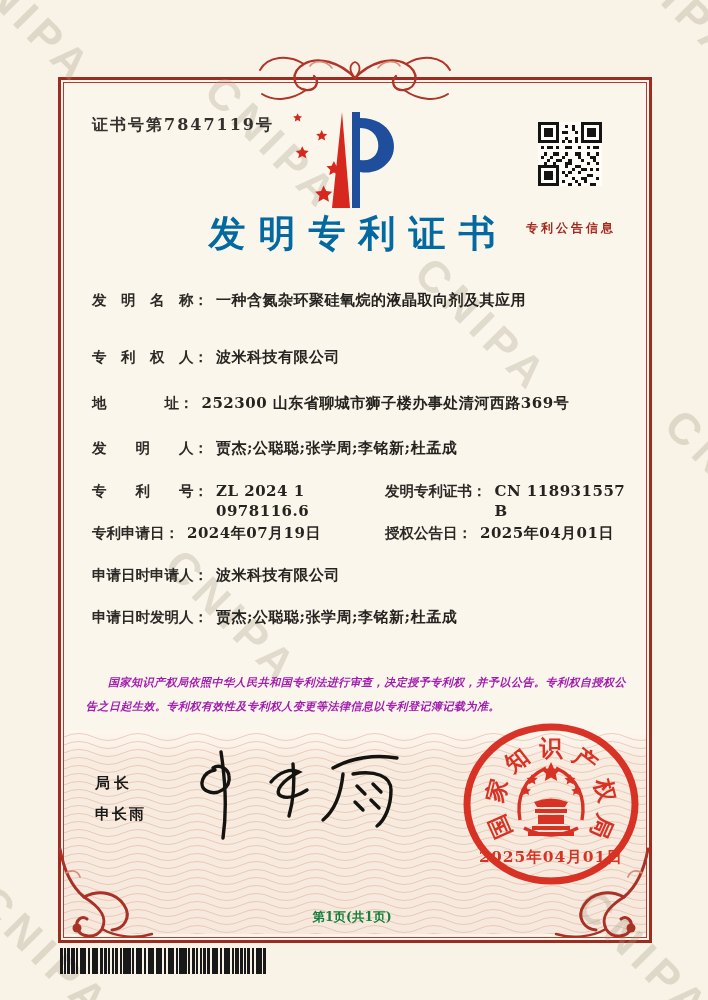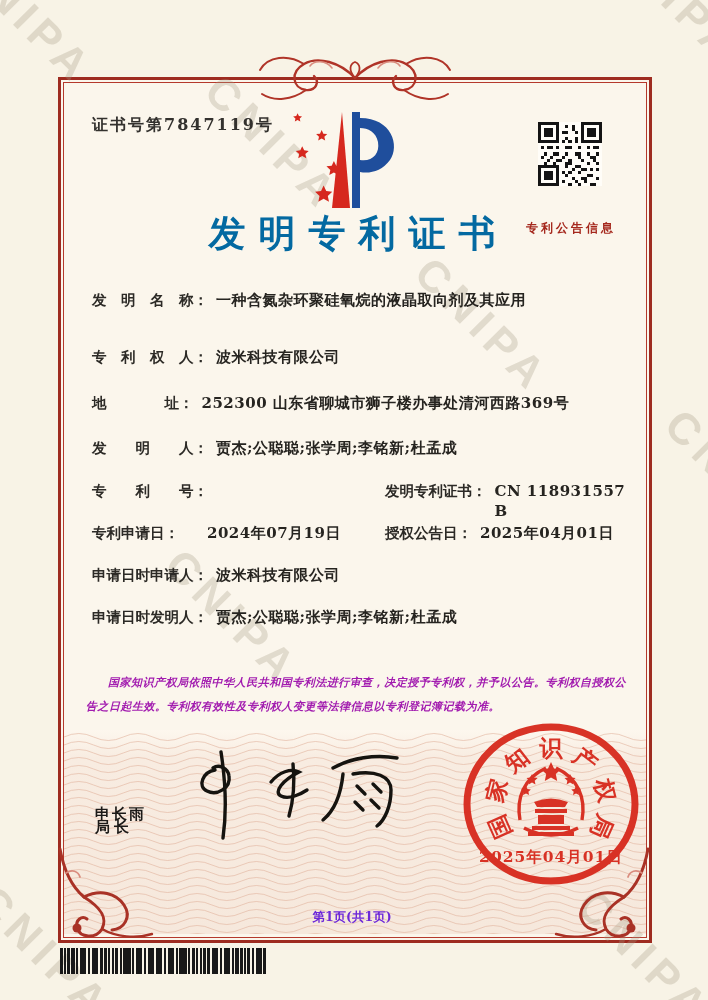--- a/index.html
+++ b/index.html
@@ -29,37 +29,37 @@
             font-size:12px;font-weight:bold;color:#a5281d;letter-spacing:3px;margin-top:28px;}
   .logo{position:absolute;left:286px;top:108px;width:118px;height:106px;}
   .title{position:absolute;left:58px;top:209px;width:588px;text-align:center;
          font-size:37px;font-weight:bold;color:#0369a1;letter-spacing:13px;text-indent:13px;}
 
   
   .row{position:absolute;left:92px;right:76px;display:flex;align-items:flex-start;
        font-size:15px;color:#262420;line-height:20px;}
   .flabel{white-space:pre;font-size:14.5px;color:#2c2a26;flex:none;margin-right:8px;font-weight:600;}
   .fvalue{font-weight:600;letter-spacing:.5px;}
-  .colgroup{display:flex;flex:none;width:293px;gap:20px;}
+  .colgroup{display:flex;flex:none;width:293px;}
   .colgroup .fvalue{flex:auto;}
 
   
   .decl{position:absolute;left:86px;top:671px;width:540px;font-size:11px;line-height:23.5px;
         font-style:italic;font-weight:bold;color:#a21caf;text-align:justify;text-indent:2em;letter-spacing:.5px;}
 
   
   .dir-title{position:absolute;left:95px;top:774px;font-family:"Liberation Sans",sans-serif;
-             font-size:15px;font-weight:bold;color:#1c1a18;letter-spacing:4px;margin-top:44px;}
+             font-size:15px;font-weight:bold;color:#1c1a18;letter-spacing:4px;}
   .dir-name{position:absolute;left:95px;top:805px;font-family:"Liberation Sans",sans-serif;
             font-size:15px;font-weight:bold;color:#1c1a18;letter-spacing:2px;}
   .sig{position:absolute;left:185px;top:740px;width:220px;height:108px;}
   .seal{position:absolute;left:462px;top:722px;width:178px;height:164px;opacity:.95;}
 
   .footer{position:absolute;left:58px;top:909px;width:588px;text-align:center;
-          font-size:12.5px;color:#6d28d9;font-weight:600;}
+          font-size:12.5px;color:#15803d;font-weight:600;}
 
   
   .barcode{position:absolute;left:60px;top:948px;width:208px;height:26px;
      background:
        repeating-linear-gradient(90deg,#181818 0 2px,rgba(0,0,0,0) 2px 4px),
        repeating-linear-gradient(90deg,#181818 0 1px,rgba(0,0,0,0) 1px 7px),
        repeating-linear-gradient(90deg,#181818 0 3px,rgba(0,0,0,0) 3px 11px);}
 
   .orn-top{position:absolute;left:242px;top:46px;width:226px;height:60px;}
   .orn-corner{position:absolute;top:843px;width:112px;height:100px;}
@@ -208,20 +208,21 @@
       <span class="flabel">地　　　　址：</span>
       <span class="fvalue">252300 山东省聊城市狮子楼办事处清河西路369号</span>
     </div>
     <div class="row" style="top:438px">
       <span class="flabel">发　　明　　人：</span>
       <span class="fvalue">贾杰;公聪聪;张学周;李铭新;杜孟成</span>
     </div>
     <div class="row" style="top:481px">
       <span class="colgroup">
         <span class="flabel">专　　利　　号：</span>
+        <span class="fvalue">ZL 2024 1 0978116.6</span>
       </span>
       <span class="flabel">发明专利证书：</span>
       <span class="fvalue">CN 118931557 B</span>
     </div>
     <div class="row" style="top:523px">
       <span class="colgroup">
         <span class="flabel">专利申请日：</span>
         <span class="fvalue">2024年07月19日</span>
       </span>
       <span class="flabel">授权公告日：</span>

